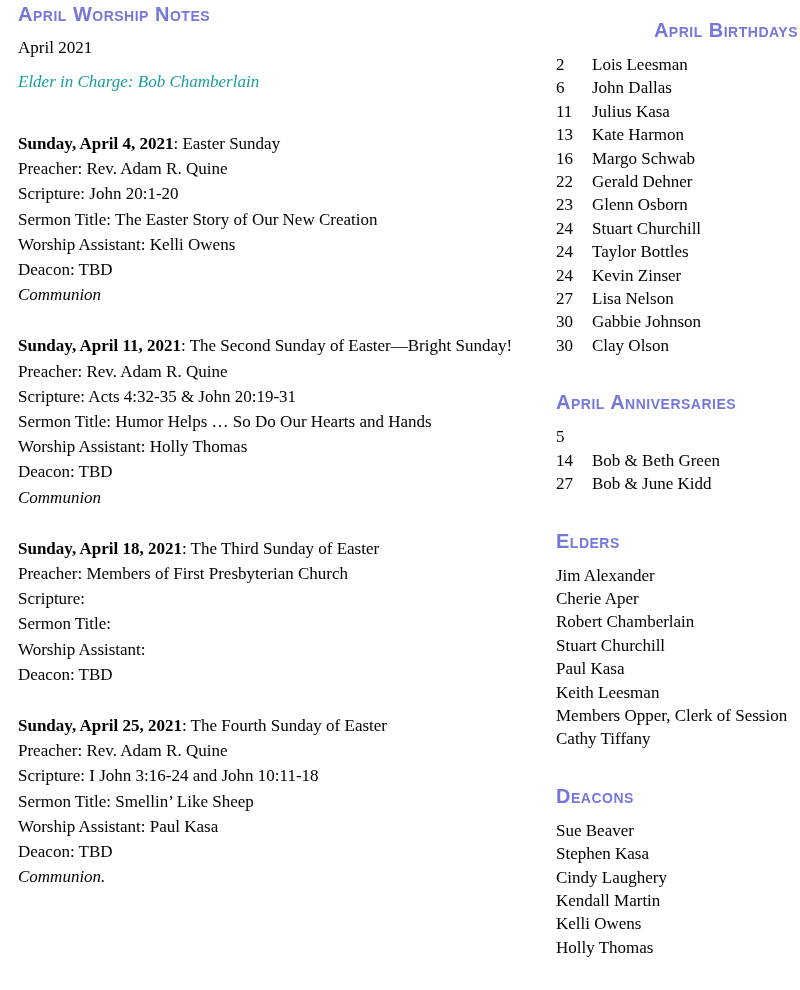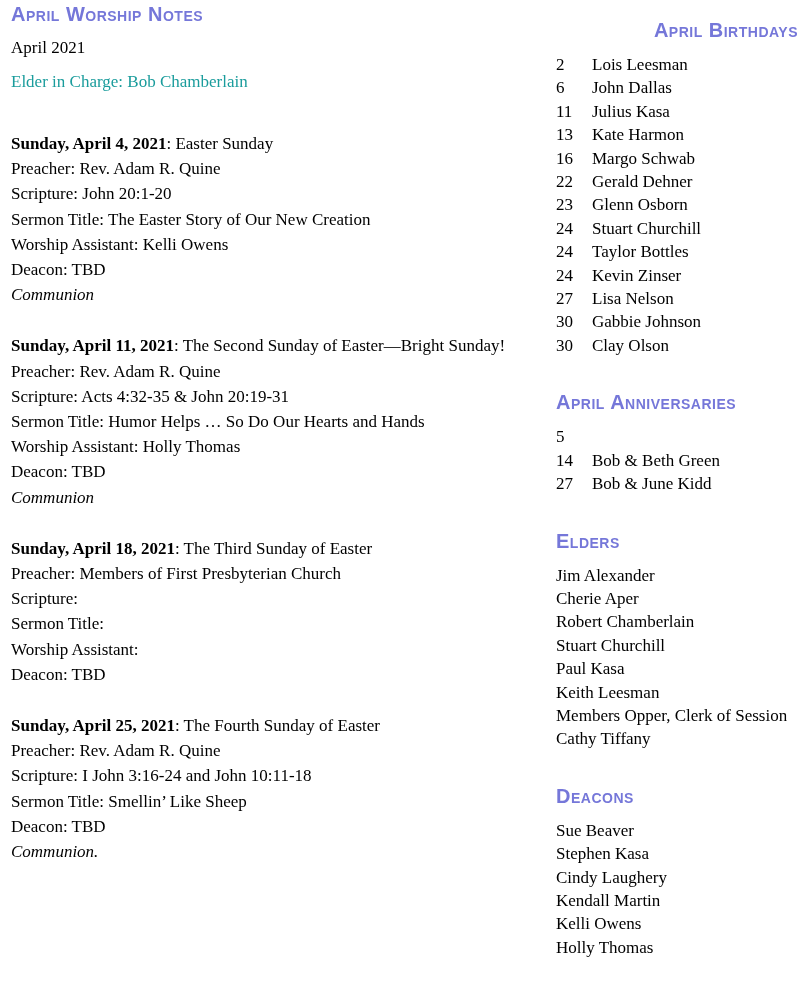--- a/index.html
+++ b/index.html
@@ -5,21 +5,21 @@
   * { box-sizing: border-box; }
   html, body { margin: 0; padding: 0; }
   body {
     width: 800px; height: 990px;
     background: #ffffff;
     color: #000000;
     font-family: "Liberation Serif", serif;
     position: relative;
     overflow: hidden;
   }
-  .col-left  { position: absolute; left: 11px;  top: 0; width: 538px; }
+  .col-left  { position: absolute; left: 18px;  top: 0; width: 538px; }
   .col-right { position: absolute; left: 556px; top: 0; width: 242px; }
 
   .section-heading {
     font-family: "Liberation Sans", sans-serif;
     font-weight: bold;
     font-variant: small-caps;
     font-size: 20px;
     line-height: 22px;
     letter-spacing: 0.5px;
     color: #7577D9;
@@ -27,20 +27,21 @@
   }
   .col-left  .section-heading { margin: 3px 0 0 0; }
   .col-right .section-heading:first-child { margin-top: 19px; text-align: right; }
 
   .month {
     font-size: 17px; line-height: 22px;
     margin: 12px 0 0 0;
   }
   .elder-line {
     font-size: 17px; line-height: 22px;
+    font-style: italic;
     color: #1A9C9C;
     margin: 12px 0 0 0;
   }
 
   #services { margin-top: 38px; }
   .service-block { margin-bottom: 26px; }
   .service-block p { margin: 0; font-size: 17px; line-height: 25.2px; }
   .svc-header { white-space: nowrap; }
   .svc-date { font-weight: bold; }
   .svc-title { }
@@ -82,20 +83,21 @@
         <p class="svc-line">Scripture:</p>
         <p class="svc-line">Sermon Title:</p>
         <p class="svc-line">Worship Assistant:</p>
         <p class="svc-line">Deacon: TBD</p>
       </div>
       <div class="service-block">
         <p class="svc-header"><span class="svc-date">Sunday, April 25, 2021</span><span class="svc-sep">: </span><span class="svc-title">The Fourth Sunday of Easter</span></p>
         <p class="svc-line">Preacher: Rev. Adam R. Quine</p>
         <p class="svc-line">Scripture: I John 3:16-24 and John 10:11-18</p>
         <p class="svc-line">Sermon Title: Smellin’ Like Sheep</p>
+        <p class="svc-line">Worship Assistant: Paul Kasa</p>
         <p class="svc-line">Deacon: TBD</p>
         <p class="svc-communion">Communion.</p>
       </div>
     </div>
 </div>
 
 <div class="col-right">
   <h2 class="section-heading">April Birthdays</h2>
   <div id="birthdays-list">
       <div class="roster-row">

